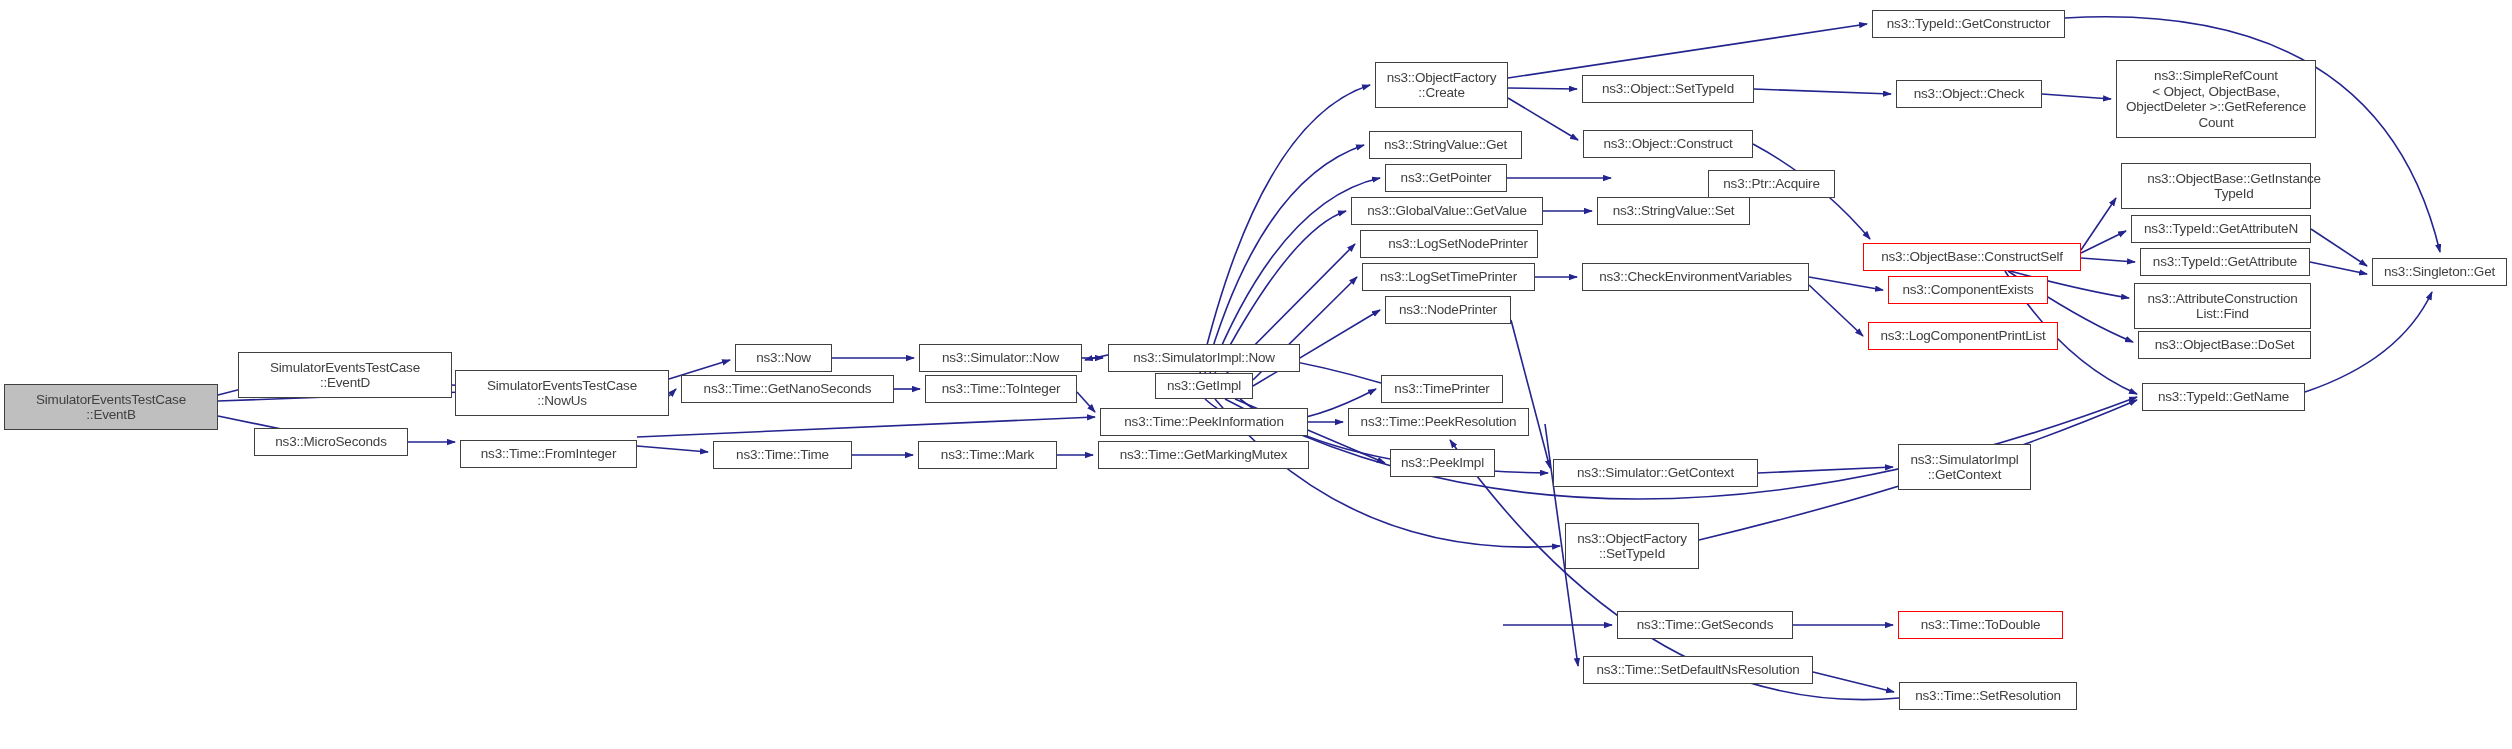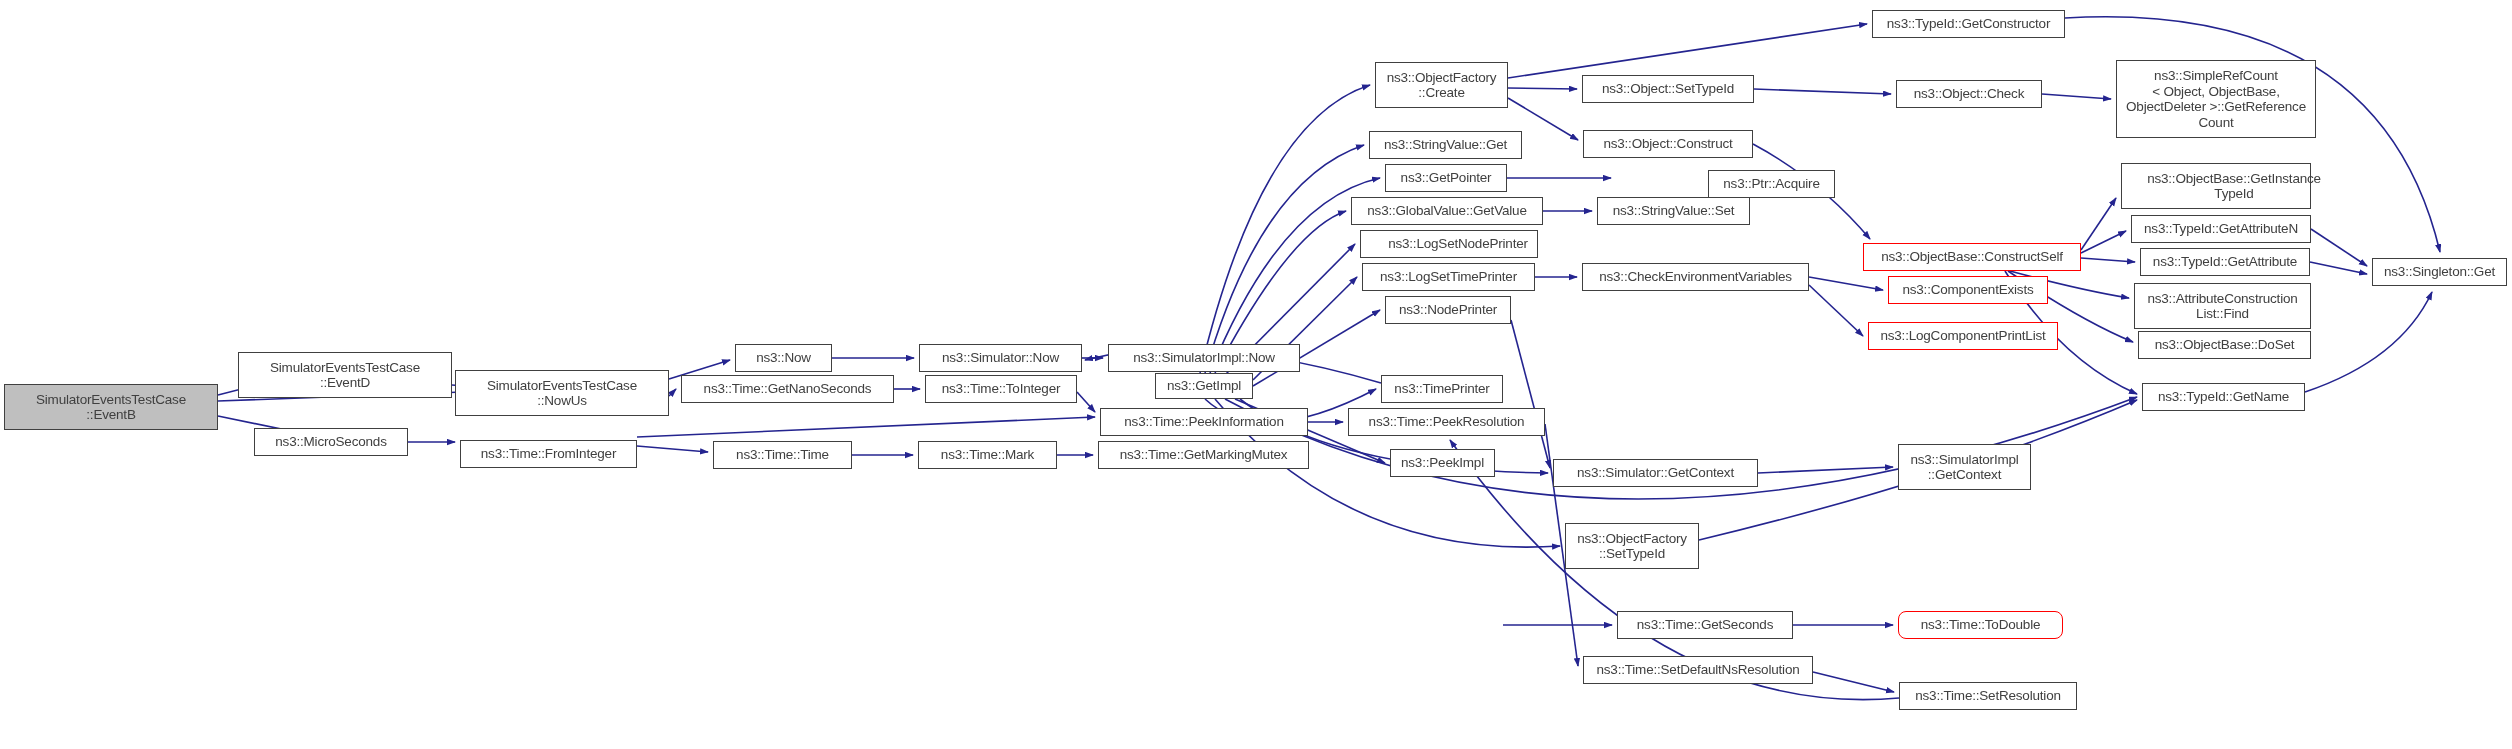--- a/index.html
+++ b/index.html
@@ -132,21 +132,21 @@
       <div class="node" style="left: 735px; top: 344px; width: 97px; height: 28px;">ns3::Now</div>
       <div class="node" style="left: 681px; top: 375px; width: 213px; height: 28px;">ns3::Time::GetNanoSeconds</div>
       <div class="node" style="left: 713px; top: 441px; width: 139px; height: 28px;">ns3::Time::Time</div>
       <div class="node" style="left: 919px; top: 344px; width: 163px; height: 28px;">ns3::Simulator::Now</div>
       <div class="node" style="left: 925px; top: 375px; width: 152px; height: 28px;">ns3::Time::ToInteger</div>
       <div class="node" style="left: 918px; top: 441px; width: 139px; height: 28px;">ns3::Time::Mark</div>
       <div class="node" style="left: 1108px; top: 344px; width: 192px; height: 28px;">ns3::SimulatorImpl::Now</div>
       <div class="node" style="left: 1100px; top: 408px; width: 208px; height: 28px;">ns3::Time::PeekInformation</div>
       <div class="node" style="left: 1098px; top: 441px; width: 211px; height: 28px;">ns3::Time::GetMarkingMutex</div>
       <div class="node" style="left: 1155px; top: 373px; width: 98px; height: 26px;">ns3::GetImpl</div>
-      <div class="node" style="left: 1348px; top: 408px; width: 197px; height: 28px;">ns3::Time::PeekResolution</div>
+      <div class="node" style="left: 1348px; top: 408px; width: 181px; height: 28px;">ns3::Time::PeekResolution</div>
       <div class="node" style="left: 1381px; top: 375px; width: 122px; height: 28px;">ns3::TimePrinter</div>
       <div class="node" style="left: 1375px; top: 62px; width: 133px; height: 46px;">ns3::ObjectFactory
 ::Create</div>
       <div class="node" style="left: 1369px; top: 131px; width: 153px; height: 28px;">ns3::StringValue::Get</div>
       <div class="node" style="left: 1385px; top: 164px; width: 122px; height: 28px;">ns3::GetPointer</div>
       <div class="node" style="left: 1351px; top: 197px; width: 192px; height: 28px;">ns3::GlobalValue::GetValue</div>
       <div class="node" style="left: 1360px; top: 230px; width: 178px; height: 28px; padding-left: 22px;">ns3::LogSetNodePrinter</div>
       <div class="node" style="left: 1362px; top: 263px; width: 173px; height: 28px;">ns3::LogSetTimePrinter</div>
       <div class="node" style="left: 1385px; top: 296px; width: 126px; height: 28px;">ns3::NodePrinter</div>
       <div class="node" style="left: 1390px; top: 449px; width: 105px; height: 28px;">ns3::PeekImpl</div>
@@ -173,16 +173,16 @@
       <div class="node" style="left: 2140px; top: 248px; width: 170px; height: 28px;">ns3::TypeId::GetAttribute</div>
       <div class="node" style="left: 2134px; top: 283px; width: 177px; height: 46px;">ns3::AttributeConstruction
 List::Find</div>
       <div class="node red" style="left: 1888px; top: 276px; width: 160px; height: 28px;">ns3::ComponentExists</div>
       <div class="node red" style="left: 1868px; top: 322px; width: 190px; height: 28px;">ns3::LogComponentPrintList</div>
       <div class="node" style="left: 2138px; top: 331px; width: 173px; height: 28px;">ns3::ObjectBase::DoSet</div>
       <div class="node" style="left: 1898px; top: 444px; width: 133px; height: 46px;">ns3::SimulatorImpl
 ::GetContext</div>
       <div class="node" style="left: 2142px; top: 383px; width: 163px; height: 28px;">ns3::TypeId::GetName</div>
       <div class="node" style="left: 2372px; top: 258px; width: 135px; height: 28px;">ns3::Singleton::Get</div>
-      <div class="node red" style="left: 1898px; top: 611px; width: 165px; height: 28px; border-radius: 8px;">ns3::Time::ToDouble</div>
+      <div class="node red" style="left: 1898px; top: 611px; width: 165px; height: 28px;">ns3::Time::ToDouble</div>
       <div class="node" style="left: 1899px; top: 682px; width: 178px; height: 28px;">ns3::Time::SetResolution</div>
     </div>
 </div>
 
 </body></html>

